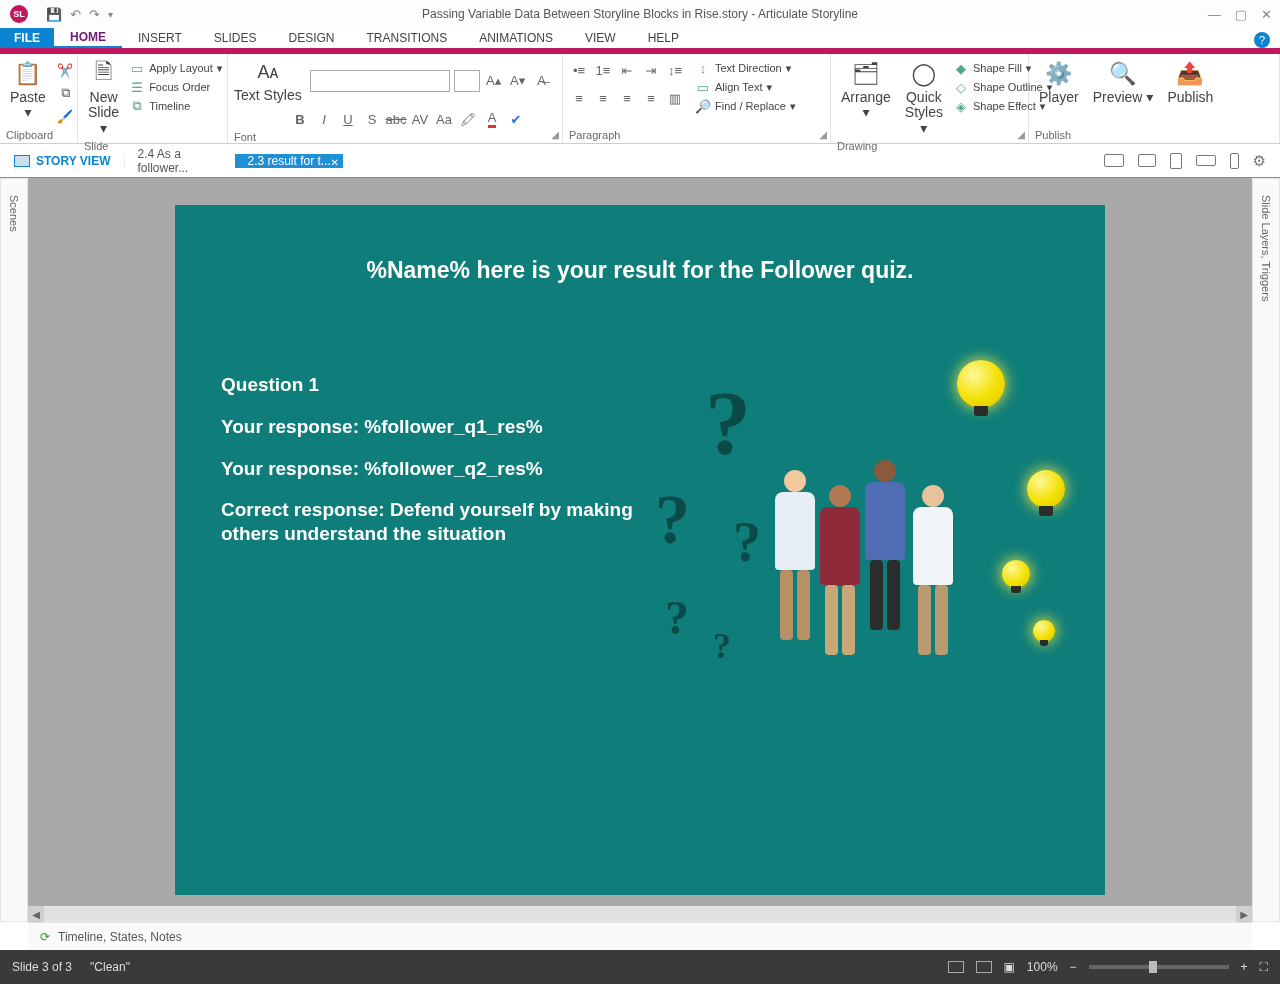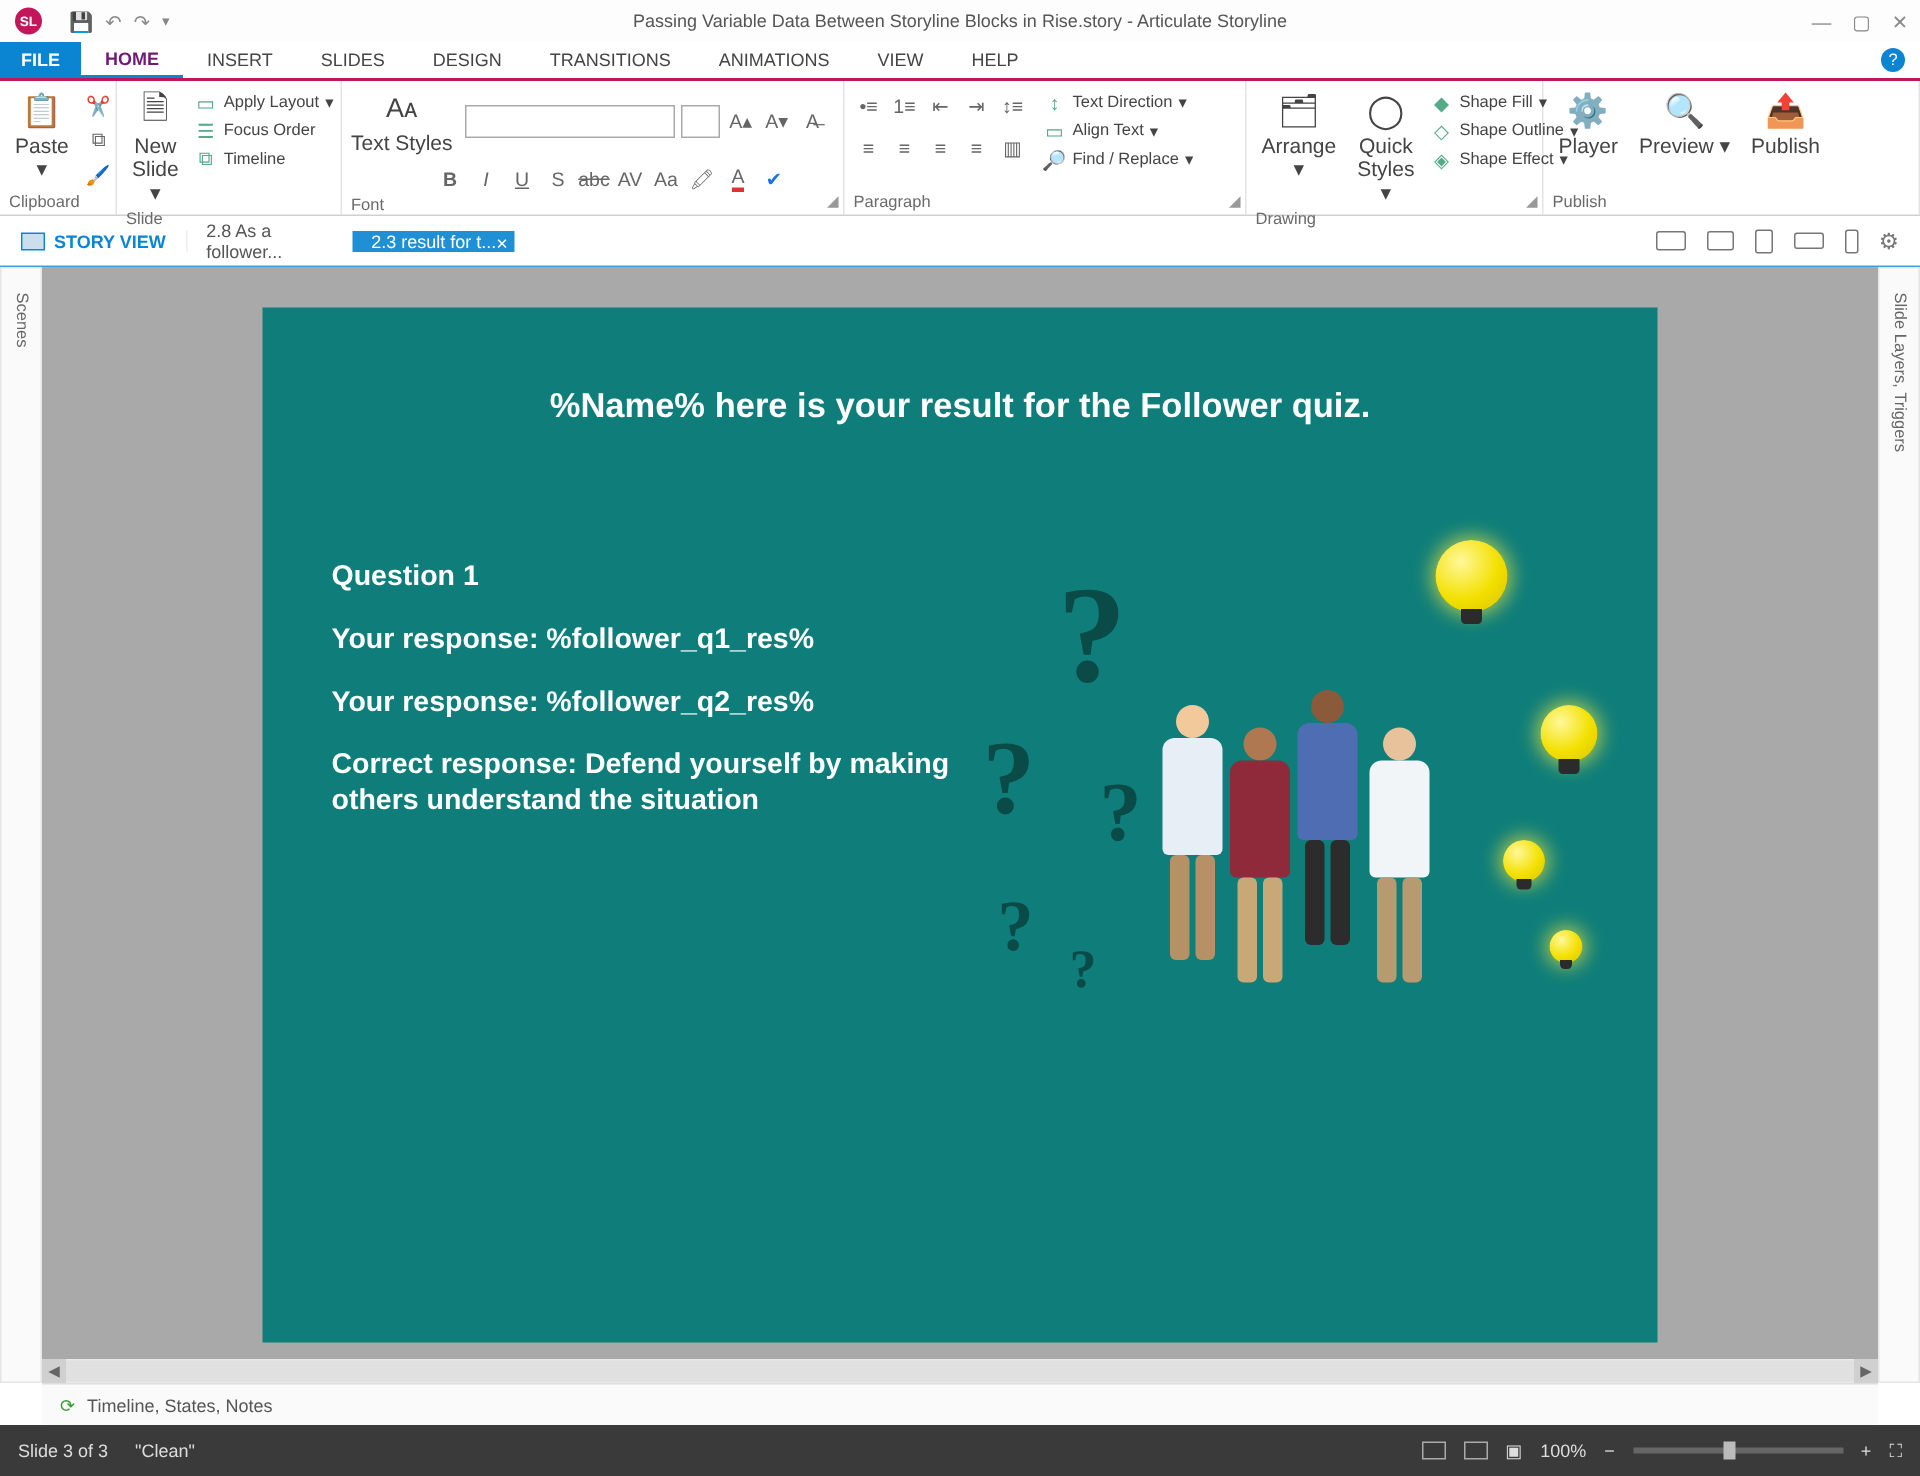--- a/index.html
+++ b/index.html
@@ -7,21 +7,21 @@
 
 
 .titlebar { height: 28px; background: #fdfdfd; display: flex; align-items: center; font-size: 12px; color: #555; position: relative; }
 .app-icon { width: 18px; height: 18px; background: #c2185b; border-radius: 50%; margin: 0 6px 0 10px; display:flex; align-items:center; justify-content:center; color:#fff; font-size:9px; font-weight:bold;}
 .qat { display: flex; gap: 8px; margin-left: 12px; align-items: center; }
 .qat-btn { color: #0b85d1; font-size: 13px; cursor: pointer; }
 .title-center { position: absolute; left: 0; right: 0; text-align: center; pointer-events: none; }
 .win-controls { position: absolute; right: 8px; display: flex; gap: 14px; color: #888; font-size: 13px; }
 
 
-.ribbon-tabs { height: 26px; background: #fff; border-bottom: 2px solid #be185d; display: flex; align-items: stretch; font-size: 12px; position: relative; }
+.ribbon-tabs { height: 26px; background: #fff; border-bottom: 6px solid #be185d; display: flex; align-items: stretch; font-size: 12px; position: relative; }
 .tab-file { background: #0b85d1; color: #fff; padding: 0 14px; display: flex; align-items: center; font-weight: 600; }
 .rtab { padding: 0 16px; display: flex; align-items: center; color: #444; cursor: pointer; }
 .rtab.active { color: #701a75; border-bottom: 2px solid #0b85d1; font-weight: 600; }
 .help-icon { position: absolute; right: 10px; top: 4px; width:16px; height:16px; border-radius:50%; background:#0b85d1; color:#fff; font-size:11px; display:flex; align-items:center; justify-content:center;}
 
 
 .ribbon { height: 90px; background: #fff; border-bottom: 1px solid #cfcfcf; display: flex; font-size: 11px; color: #444; }
 .group { border-right: 1px solid #e3e3e3; padding: 4px 6px 2px 6px; display: flex; flex-direction: column; justify-content: space-between; position: relative; }
 .group-body { display: flex; align-items: flex-start; gap: 6px; flex: 1; }
 .group-label { text-align: left; color: #6a6a6a; font-size: 11px; padding-top: 2px; }
@@ -270,21 +270,21 @@
   </div>
 </div>
 
 <div class="docnav">
   <div class="docnav-left">
     <div class="story-view-btn">
       <span class="sv-ic"></span>
       <span>STORY VIEW</span>
     </div>
     <div class="slidetab">
-        <span>2.8 As a follower...</span>
+        <span>2.4 As a follower...</span>
       </div>
     <div class="slidetab active">
         <span>2.3 result for t...</span>
         <span class="close-x">✕</span>
       </div>
   </div>
   <div class="docnav-right">
     <span class="dev-ic" style="width:20px"></span>
     <span class="dev-ic" style="width:18px"></span>
     <span class="dev-ic" style="width:12px;height:16px"></span>

